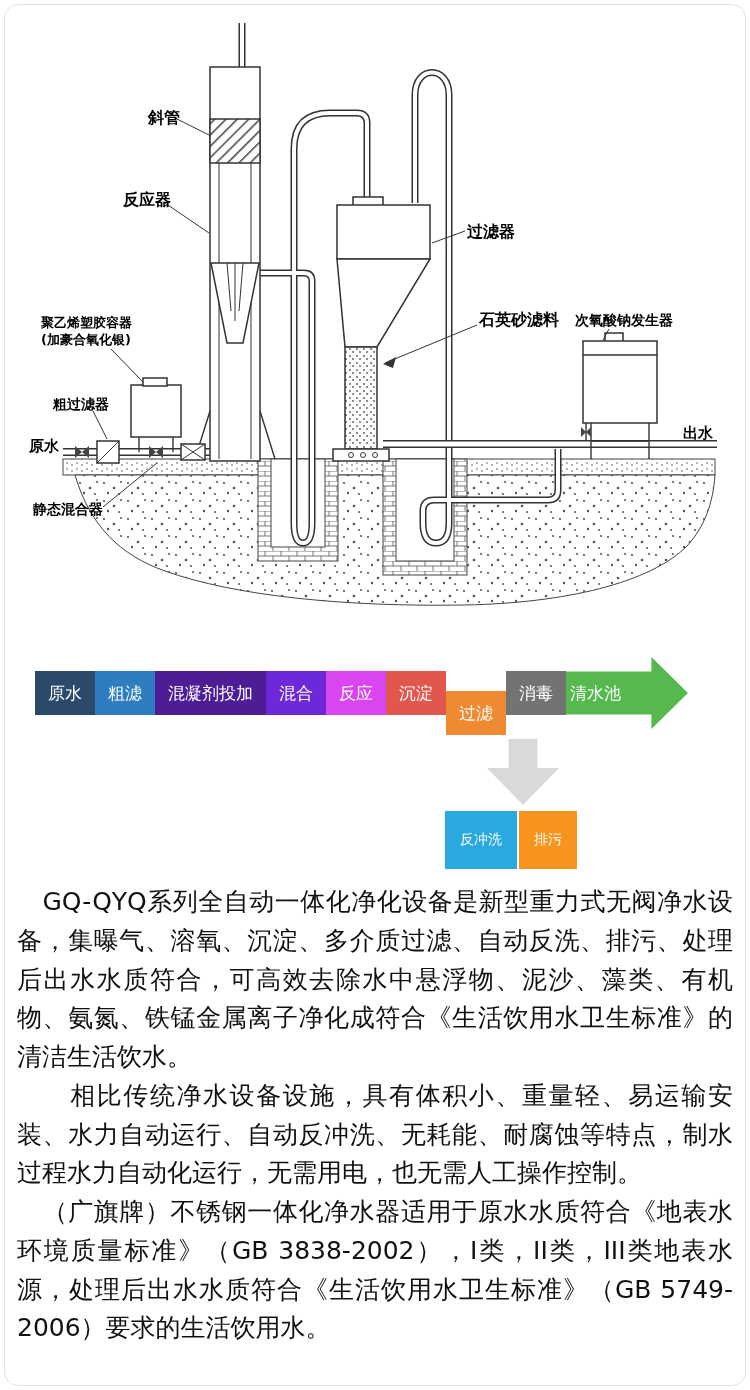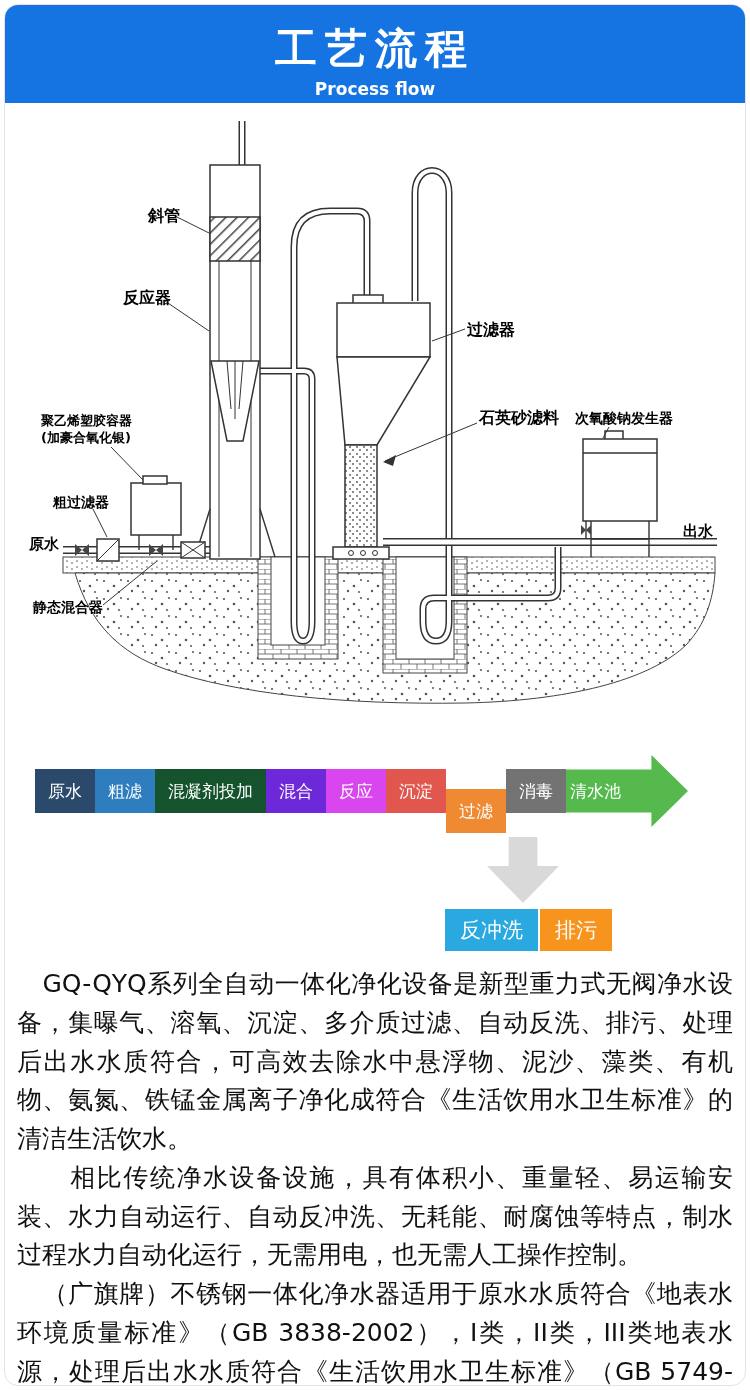--- a/index.html
+++ b/index.html
@@ -40,36 +40,32 @@
     height:72px; width:122px;
     clip-path:polygon(0 20%, 70% 20%, 70% 0, 100% 50%, 70% 100%, 70% 80%, 0 80%);
     justify-content:flex-start; padding:0 34px 0 4px;
   }
   .down-arrow {
     width:72px; height:66px; background:#d9d9d9; margin:10px 0 0 482px;
     clip-path:polygon(30% 0, 70% 0, 70% 44%, 100% 44%, 50% 100%, 0 44%, 30% 44%);
   }
   .branch-row { display:flex; gap:2px; margin:6px 0 0 440px; }
   .branch-box {
-    height:42px; display:flex; align-items:center; justify-content:center;
-    padding:0 15px; color:#fff; font-size:21px; white-space:nowrap;
+    height:58px; display:flex; align-items:center; justify-content:center;
+    padding:0 15px; color:#fff; font-size:14px; white-space:nowrap;
   }
   
   .body-text { padding:14px 12px 0 12px; font-size:25px; line-height:1.55; text-align:justify; }
   .body-text p { margin:0; }
 </style>
 </head>
 <body>
 
 <div class="card">
 
-  <div class="hdr">
-    <div class="title">工艺流程</div>
-    <div class="sub">Process flow</div>
-  </div>
 
   <div class="diagram-wrap">
     <svg width="750" height="632" viewBox="0 0 750 632">
       <defs>
         <pattern id="hatch" width="8" height="8" patternUnits="userSpaceOnUse" patternTransform="rotate(45)">
           <rect width="8" height="8" fill="#fff"></rect>
           <line x1="0" y1="0" x2="0" y2="8" stroke="#444" stroke-width="3"></line>
         </pattern>
         <pattern id="sand" width="7" height="7" patternUnits="userSpaceOnUse">
           <rect width="7" height="7" fill="#fff"></rect>
@@ -210,21 +206,21 @@
       <text x="48" y="398" font-size="14">粗过滤器</text>
       <text x="24" y="440" font-size="15">原水</text>
       <text x="28" y="503" font-size="14">静态混合器</text>
       <text x="678" y="427" font-size="15">出水</text>
     </svg>
   </div>
 
   <div class="flow-bar">
       <div class="flow-step" style="background: rgb(43, 74, 107);">原水</div>
       <div class="flow-step" style="background: rgb(45, 125, 191);">粗滤</div>
-      <div class="flow-step" style="background: #14532d;">混凝剂投加</div>
+      <div class="flow-step" style="background: #4c1d95;">混凝剂投加</div>
       <div class="flow-step" style="background: #6d28d9;">混合</div>
       <div class="flow-step" style="background: #d946ef;">反应</div>
       <div class="flow-step" style="background: rgb(226, 87, 77);">沉淀</div>
       <div class="flow-step" style="background: rgb(239, 138, 51); margin-top: 40px;">过滤</div>
       <div class="flow-step" style="background: #737373;">消毒</div>
       <div class="flow-step flow-arrow" style="background: rgb(85, 185, 78);">清水池</div>
     </div>
 
   <div class="down-arrow"></div>
 

